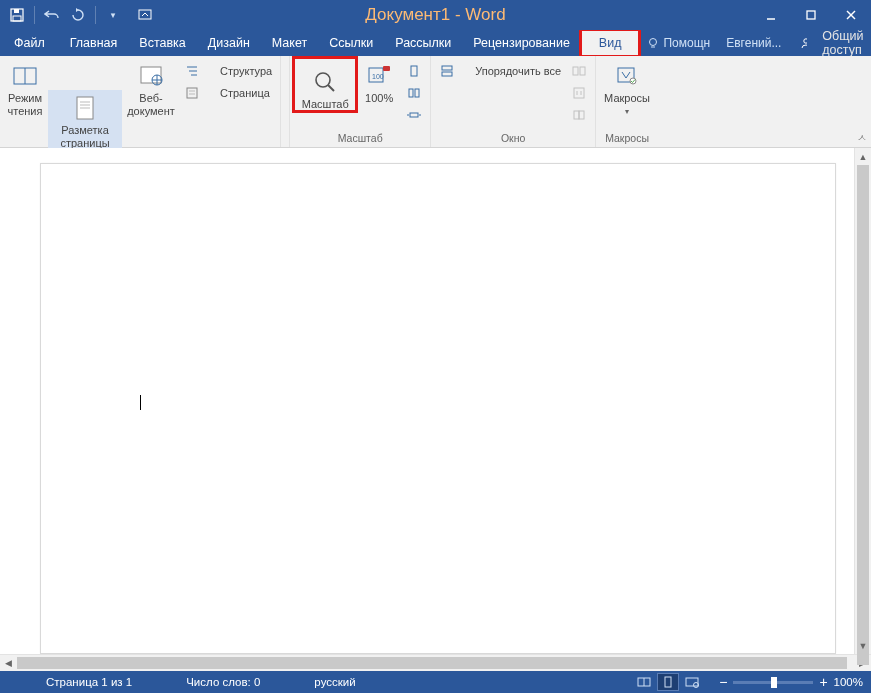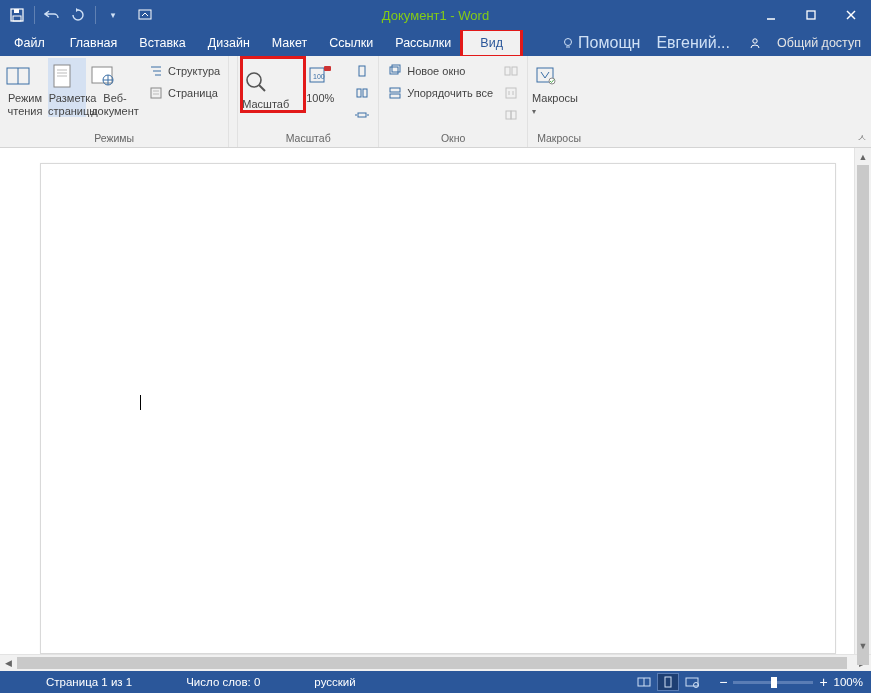--- a/index.html
+++ b/index.html
@@ -3,44 +3,44 @@
 <meta charset="utf-8">
 <style>
 * { margin: 0; padding: 0; box-sizing: border-box; font-family: "Segoe UI", Tahoma, sans-serif; }
 body { width: 871px; height: 693px; background: #fff; overflow: hidden; display: flex; flex-direction: column; font-size: 12px; }
 
 
 .titlebar { height: 30px; background: #2b579a; color: #fff; display: flex; align-items: center; position: relative; }
 .qat { display: flex; align-items: center; gap: 4px; padding: 0 6px; }
 .qat .ico { width: 22px; height: 22px; display: flex; align-items: center; justify-content: center; color: #cfe0f5; cursor: pointer; }
 .qat .sep { width: 1px; height: 18px; background: rgba(255,255,255,.25); margin: 0 2px; }
-.title-center { position: absolute; left: 50%; transform: translateX(-50%); font-size: 13px; color: #84cc16; }
+.title-center { position: absolute; left: 50%; transform: translateX(-50%); font-size: 17px; color: #fdba74; }
 .winbtns { margin-left: auto; display: flex; }
 .winbtns .wb { width: 40px; height: 30px; display: flex; align-items: center; justify-content: center; color: #fff; cursor: pointer; }
 .ribbon-display { width: 30px; display:flex; align-items:center; justify-content:center; color:#fff; }
 
 
 .tabstrip { height: 26px; background: #2b579a; display: flex; align-items: stretch; color: #fff; font-size: 12.5px; }
 .tab { padding: 0 11px; display: flex; align-items: center; cursor: pointer; }
 .tab.file { background: #2b579a; color:#fff; padding: 0 14px; }
 .tab.active { background: #f1f1f1; color: #2b579a; font-weight: 400; }
 .tab-highlight { outline: 3px solid #e21919; outline-offset: -1px; padding: 0 18px; }
 .tabstrip .spacer { flex: 1; }
-.help, .acct { display: flex; align-items: center; padding: 0 8px; gap: 4px; color:#cfe0f5; cursor:pointer; font-size:16px; }
+.help, .acct { display: flex; align-items: center; padding: 0 8px; gap: 4px; color:#cfe0f5; cursor:pointer; font-size:12px; }
 .share-btn { display:flex; align-items:center; gap:15px; padding: 0 10px; background:#2b579a; color:#e5e5e5; cursor:pointer; }
 
 
 .ribbon { height: 92px; background: #f1f1f1; border-bottom: 1px solid #d4d4d4; display: flex; position: relative; }
 .group { display: flex; flex-direction: column; border-right: 1px solid #e1e1e1; padding: 2px 4px 0; }
 .group-body { flex: 1; display: flex; align-items: flex-start; gap: 2px; }
 .group-label { height: 15px; font-size: 10.5px; color: #666; text-align: center; }
-.bigbtn { width: 48px; display: flex; flex-direction: column; align-items: flex-start; justify-content: flex-start; padding-top: 4px; cursor: pointer; font-size: 11px; color: #444; text-align: center; line-height: 1.15; gap: 2px; }
+.bigbtn { width: 48px; display: flex; flex-direction: column; align-items: center; justify-content: flex-start; padding-top: 4px; cursor: pointer; font-size: 11px; color: #444; text-align: center; line-height: 1.15; gap: 2px; }
 .bigbtn.sel { background: #d5e1f2; }
 .bigbtn .picon { width: 28px; height: 28px; display:flex; align-items:center; justify-content:center; }
-.smallbtn { height: 22px; display: flex; align-items: center; gap: 4px; padding: 0 4px; cursor: pointer; font-size: 11px; color:#444; }
+.smallbtn { height: 22px; display: flex; align-items: center; gap: 20px; padding: 0 4px; cursor: pointer; font-size: 11px; color:#444; }
 .smallbtn .sicon { width:16px; height:16px; display:flex; align-items:center; justify-content:center; }
 .vstack { display:flex; flex-direction:column; }
 .zoom-highlight { outline: 3px solid #e21919; outline-offset: -1px; }
 .drop::after { content: " ▾"; font-size: 8px; color:#666; }
 .collapse { position:absolute; right:4px; bottom:2px; font-size:10px; color:#777; cursor:pointer; }
 
 
 .docarea { flex: 1; background: #fff; position: relative; display:flex; }
 .page-wrap { flex:1; overflow:hidden; background:#fff; position:relative; }
 .page { position:absolute; left:40px; top:15px; right:18px; bottom:0; background:#fff; border:1px solid #d9d9d9; box-shadow: 0 0 2px rgba(0,0,0,.05); }
@@ -123,20 +123,21 @@
 </div>
 
 <div class="tabstrip">
   <div class="tab file">Файл</div>
   <div class="tab">Главная</div>
   <div class="tab">Вставка</div>
   <div class="tab">Дизайн</div>
   <div class="tab">Макет</div>
   <div class="tab">Ссылки</div>
   <div class="tab">Рассылки</div>
+  <div class="tab">Рецензирование</div>
   <div class="tab active tab-highlight">Вид</div>
   <div class="spacer"></div>
   <div class="help">
     <svg width="12" height="12">
         <circle cx="6" cy="5" r="3.5" fill="none" stroke="#cfe0f5"></circle>
         <line x1="4" y1="10" x2="8" y2="10" stroke="#cfe0f5"></line>
       </svg>
     <span>Помощн</span>
   </div>
   <div class="acct">Евгений...</div>
@@ -155,21 +156,21 @@
     <div class="group-body">
       <div class="bigbtn" style="width:42px;">
         <div class="picon">
             <svg width="26" height="22">
               <rect x="2" y="3" width="22" height="16" fill="none" stroke="#3a6ea5"></rect>
               <line x1="13" y1="3" x2="13" y2="19" stroke="#3a6ea5"></line>
             </svg>
           </div>
         <span>Режим чтения</span>
       </div>
-      <div class="bigbtn sel" style="width:38px;">
+      <div class="bigbtn sel" style="width:74px;margin-top:32px;">
         <div class="picon">
             <svg width="24" height="26">
               <rect x="4" y="2" width="16" height="22" fill="#fff" stroke="#888"></rect>
               <line x1="7" y1="7" x2="17" y2="7" stroke="#bbb"></line>
               <line x1="7" y1="10" x2="17" y2="10" stroke="#bbb"></line>
               <line x1="7" y1="13" x2="17" y2="13" stroke="#bbb"></line>
             </svg>
           </div>
         <span>Разметка страницы</span>
       </div>
@@ -260,29 +261,20 @@
             </span>
           </div>
       </div>
     </div>
     <div class="group-label">Масштаб</div>
   </div>
 
   <div class="group">
     <div class="group-body">
       <div class="vstack" style="padding-top:2px;">
-        <div class="smallbtn">
-            <span class="sicon">
-              <svg width="14" height="14">
-                <rect x="2" y="3" width="8" height="7" fill="none" stroke="#3a6ea5"></rect>
-                <rect x="4" y="1" width="8" height="7" fill="none" stroke="#3a6ea5"></rect>
-              </svg>
-            </span>
-            <span>Новое окно</span>
-          </div>
         <div class="smallbtn">
             <span class="sicon">
               <svg width="14" height="14">
                 <rect x="2" y="2" width="10" height="4" fill="none" stroke="#3a6ea5"></rect>
                 <rect x="2" y="8" width="10" height="4" fill="none" stroke="#3a6ea5"></rect>
               </svg>
             </span>
             <span>Упорядочить все</span>
           </div>
       </div>

